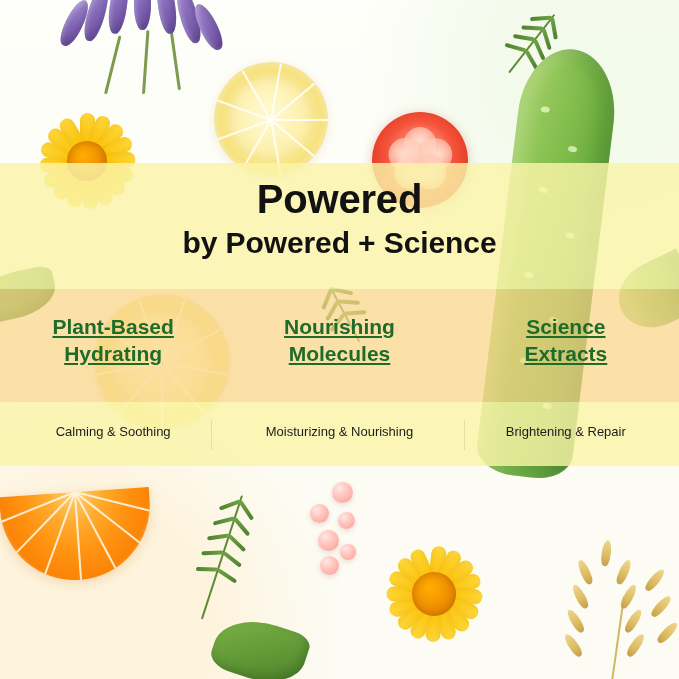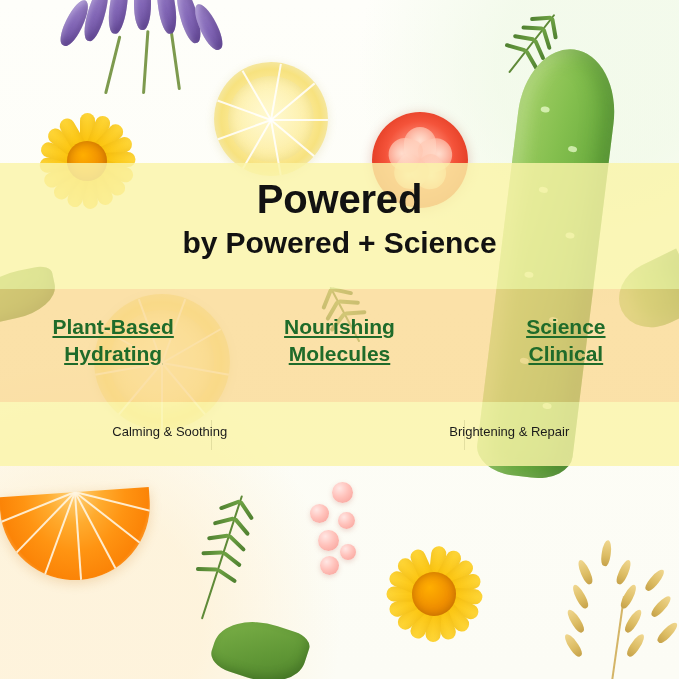--- a/index.html
+++ b/index.html
@@ -485,25 +485,26 @@
     <div class="col">
       <div>Plant-Based</div>
       <div>Hydrating</div>
     </div>
     <div class="col">
       <div>Nourishing</div>
       <div>Molecules</div>
     </div>
     <div class="col">
       <div>Science</div>
-      <div>Clinical</div>
+      <div>Extracts</div>
     </div>
   </div>
 
   <div class="sub-sep" style="left:211px;"></div>
   <div class="sub-sep" style="left:464px;"></div>
 
   <div class="subs">
     <div class="sub">Calming &amp; Soothing</div>
+    <div class="sub">Moisturizing &amp; Nourishing</div>
     <div class="sub">Brightening &amp; Repair</div>
   </div>
 
 </div>
 
 </body></html>

